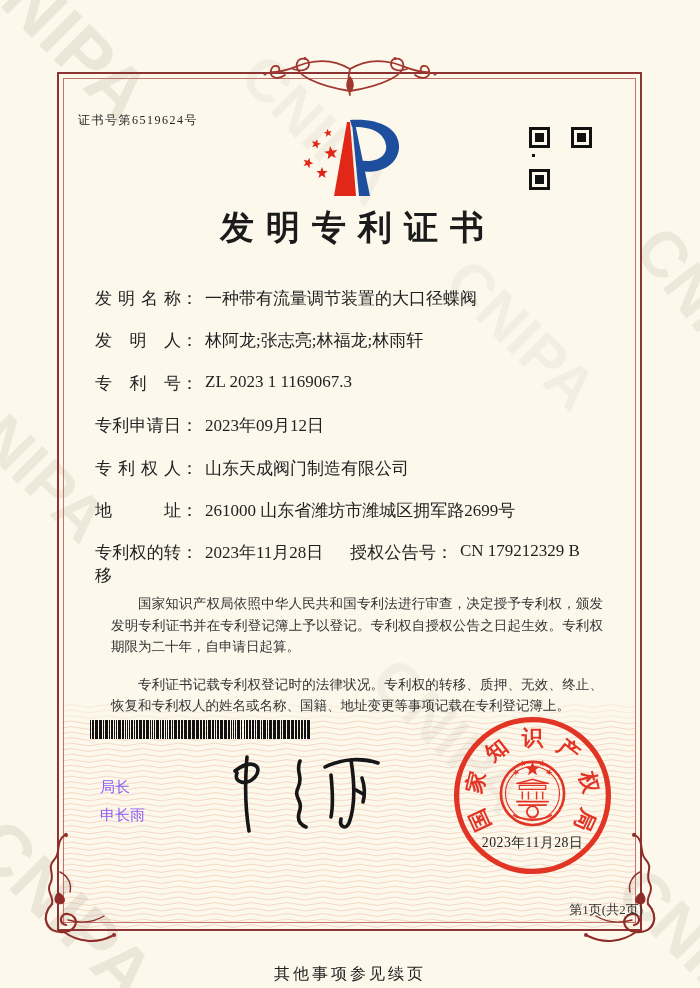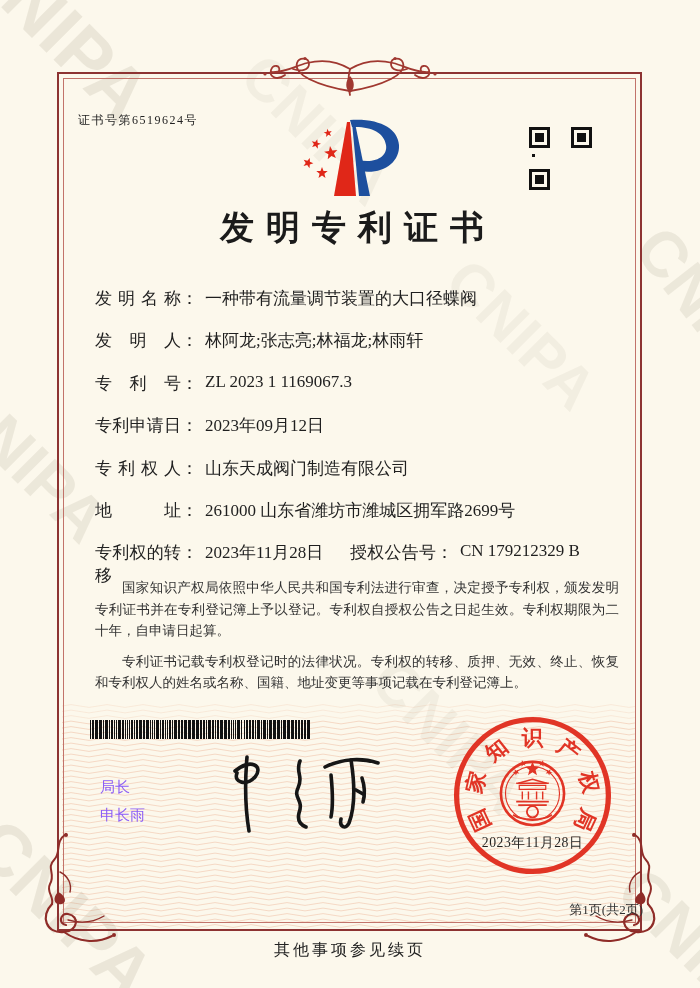--- a/index.html
+++ b/index.html
@@ -22,31 +22,31 @@
   .title{position:absolute;left:0;right:0;top:205px;text-align:center;font-size:34px;
          font-weight:bold;letter-spacing:12px;padding-left:16px;color:#1b1b1b;z-index:4;}
   .fields{position:absolute;left:95px;top:287px;width:528px;z-index:4;font-size:17px;}
   .frow{position:relative;height:42.4px;display:flex;align-items:flex-start;}
   .flabel{display:inline-block;width:86px;text-align-last:justify;text-align:justify;}
   .fcolon{margin-right:7px;}
   .fvalue{white-space:nowrap;color:#1f1f1f;}
   .fpair2{position:absolute;left:255px;top:0;display:flex;}
   .paras{position:absolute;left:95px;top:577px;width:524px;z-index:4;font-size:13.5px;
          line-height:21.6px;text-align:justify;color:#333;}
-  .paras p{margin:0;text-indent:2em;}
+  .paras p{margin:16px;text-indent:2em;}
   .paras p + p{margin-top:9px;}
   .barcode{position:absolute;left:90px;top:720px;z-index:4;}
   .director{position:absolute;left:100px;top:778px;z-index:4;
             font-family:"Liberation Sans","DejaVu Sans",sans-serif;font-size:15px;color:#8b5cf6;}
   .director div{margin-bottom:9px;}
   .signature{position:absolute;left:205px;top:745px;z-index:5;}
   .seal{position:absolute;left:451px;top:714px;z-index:5;opacity:.95;}
   .pageinfo{position:absolute;left:57px;width:586px;top:901px;text-align:right;
             font-size:13px;z-index:4;color:#333;}
-  .footnote{position:absolute;left:0;right:0;top:940px;text-align:center;font-size:16px;
+  .footnote{position:absolute;left:0;right:0;top:964px;text-align:center;font-size:16px;
             letter-spacing:3px;z-index:4;color:#222;}
   .sealchar{font-size:21px;font-weight:bold;fill:#e02b1c;text-anchor:middle;
             font-family:"Liberation Serif","DejaVu Serif",serif;}
   .sealdate{font-size:13.5px;fill:#151515;text-anchor:middle;letter-spacing:.5px;
             font-family:"Liberation Serif","DejaVu Serif",serif;}
 </style>
 </head>
 <body>
 
 <div class="page">

